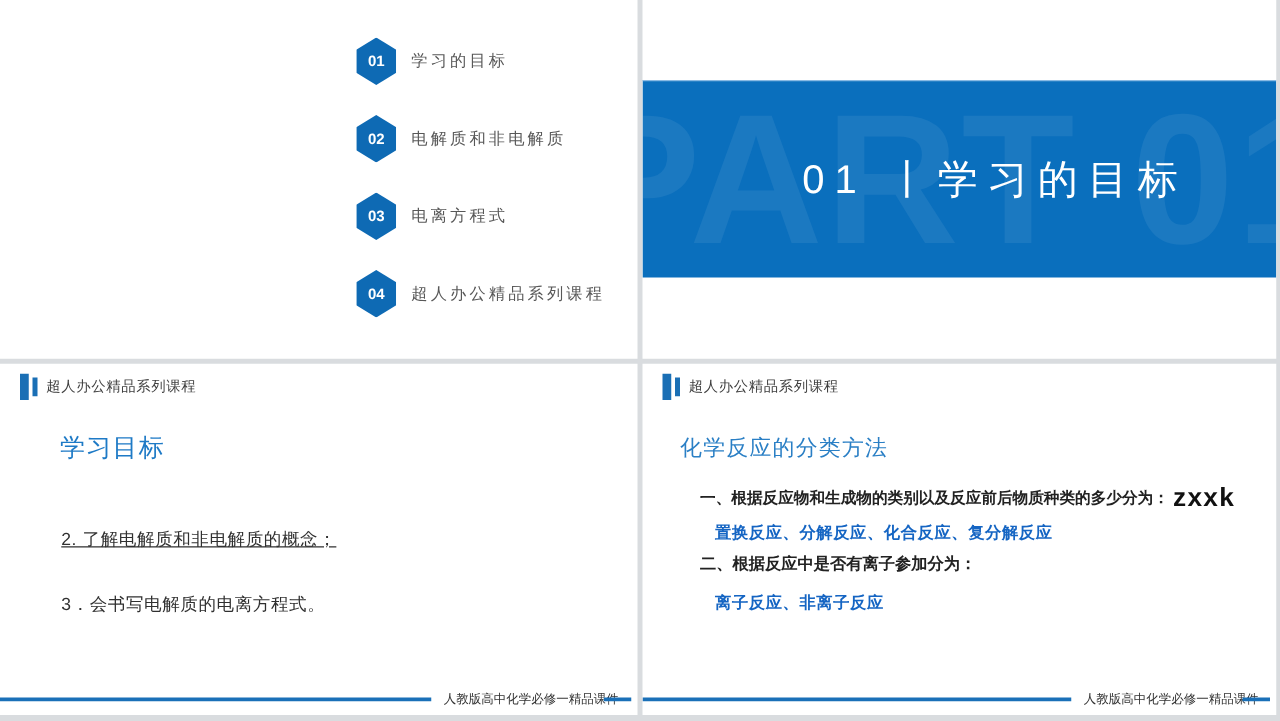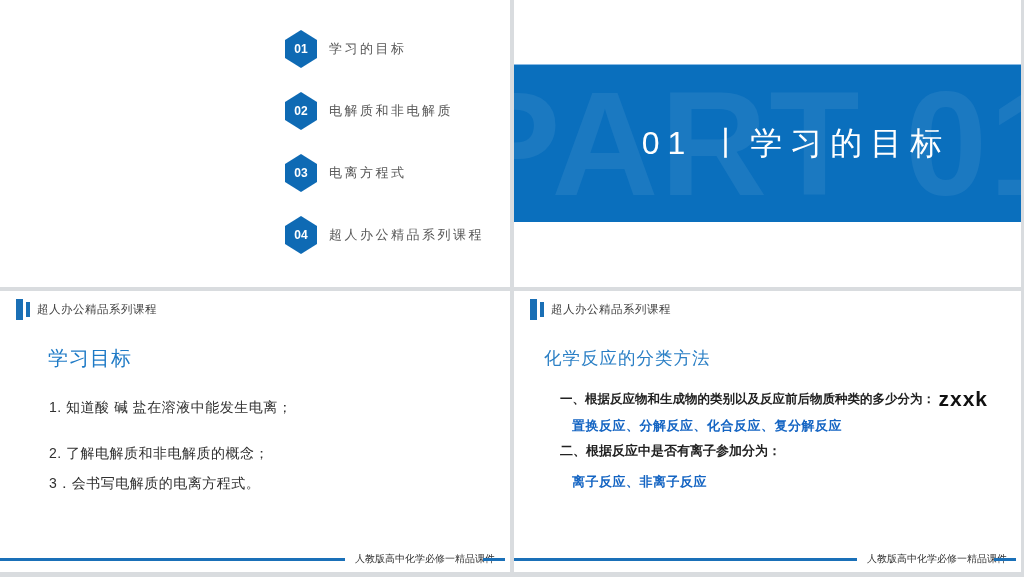--- a/index.html
+++ b/index.html
@@ -113,22 +113,21 @@
     </div>
   </div>
 
   <div class="slide slide-bl">
     <div class="hdr">
       <div class="hdr-bar1"></div>
       <div class="hdr-bar2"></div>
       <div class="hdr-text">超人办公精品系列课程</div>
     </div>
     <div class="goals-title">学习目标</div>
-    <div class="goal-item" style="top:108px;">1. 知道酸 碱 盐在溶液中能发生电离；</div>
-    <div class="goal-item" style="top:154px;">2. 了解电解质和非电解质的概念；</div>
+    <div class="goal-item" style="top:132px;text-decoration:underline;">2. 了解电解质和非电解质的概念；</div>
     <div class="goal-item" style="top:184px;">3．会书写电解质的电离方程式。</div>
     <div class="ftr-line-long" style="left:0; width:345px;"></div>
     <div class="ftr-text" style="left:355px;">人教版高中化学必修一精品课件</div>
     <div class="ftr-line-short" style="left:483px;"></div>
   </div>
 
   <div class="slide slide-br">
     <div class="hdr">
       <div class="hdr-bar1"></div>
       <div class="hdr-bar2"></div>

